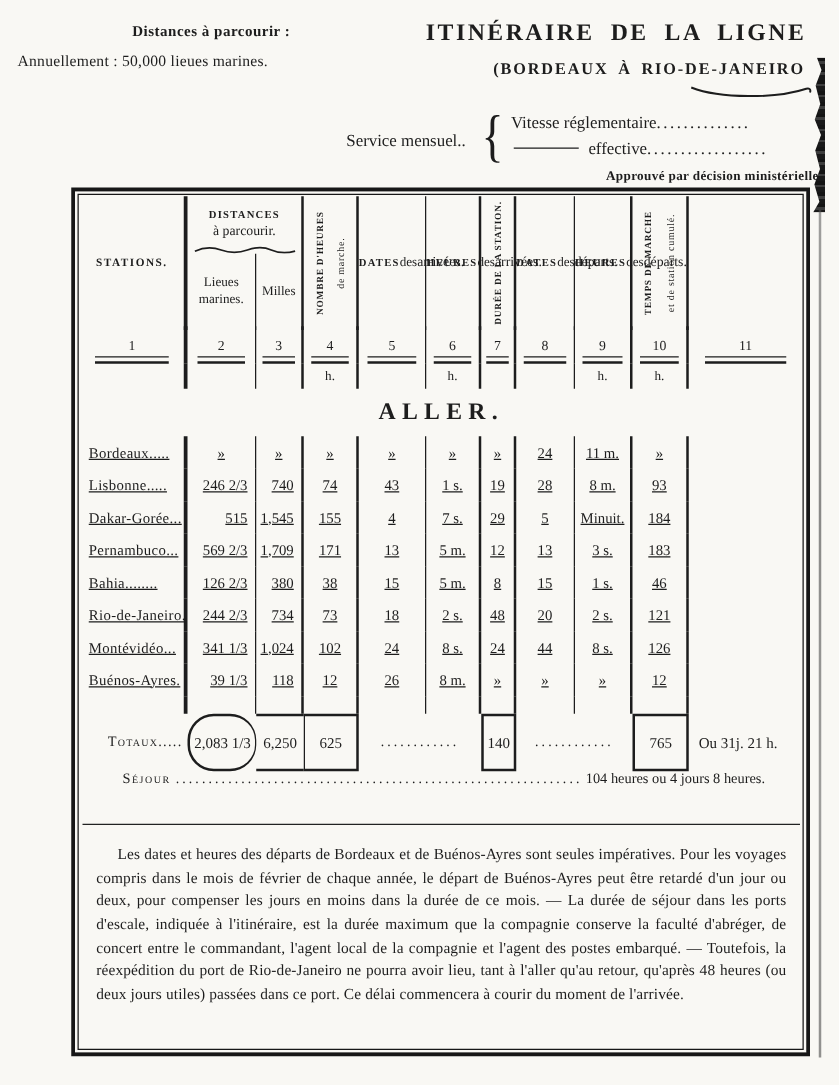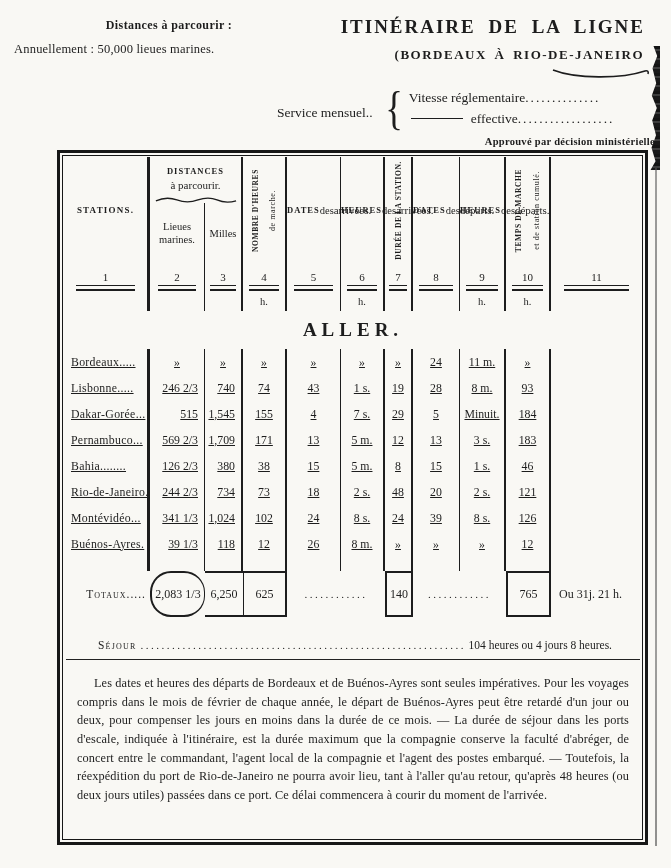--- a/index.html
+++ b/index.html
@@ -95,21 +95,21 @@
   .t3{grid-column:3;border-style:solid;border-width:2px 0 2px 0;}
   .t4{grid-column:4;border-style:solid;border-width:2px 2px 2px 1px;}
   .t56{grid-column:5 / span 2;overflow:hidden;}
   .t7{grid-column:7;border:2px solid var(--ink);}
   .t89{grid-column:8 / span 2;overflow:hidden;}
   .t10{grid-column:10;border:2px solid var(--ink);}
   .t11{grid-column:11;justify-content:flex-start;padding-left:8px;white-space:nowrap;}
   .dots{letter-spacing:2.5px;font-size:11px;white-space:nowrap;}
   
   .sejour{height:34px;}
-  .sejour-inner{grid-column:1 / -1;display:flex;align-items:flex-end;padding-left:34px;padding-right:16px;}
+  .sejour-inner{grid-column:1 / -1;display:flex;align-items:flex-start;padding-left:34px;padding-right:16px;}
   .sejour-label{font-variant:small-caps;letter-spacing:1.2px;font-size:11.5px;}
   .sejour-dots{flex:1;overflow:hidden;letter-spacing:2.5px;font-size:11px;white-space:nowrap;margin:0 4px;}
   .sejour-val{font-size:11.5px;white-space:nowrap;margin-right:14px;}
   
   .divider{border-top:1.5px solid #222;margin:8px 2px 0 2px;}
   .footnote{margin:14px 13px 0 13px;font-size:12.3px;line-height:1.52;text-align:justify;text-indent:17px;letter-spacing:.1px;}
 </style>
 </head>
 <body>
 
@@ -333,21 +333,21 @@
     <div class="dc c11"></div>
   </div>
   <div class="row drow">
     <div class="dc station c1">Montévidéo...</div>
     <div class="dc num-r c2">341 1/3</div>
     <div class="dc num-r c3">1,024</div>
     <div class="dc c4">102</div>
     <div class="dc c5">24</div>
     <div class="dc c6">8 s.</div>
     <div class="dc c7">24</div>
-    <div class="dc c8">39</div>
+    <div class="dc c8">44</div>
     <div class="dc c9">8 s.</div>
     <div class="dc c10">126</div>
     <div class="dc c11"></div>
   </div>
   <div class="row drow">
     <div class="dc station c1">Buénos-Ayres.</div>
     <div class="dc num-r c2">39 1/3</div>
     <div class="dc num-r c3">118</div>
     <div class="dc c4">12</div>
     <div class="dc c5">26</div>

